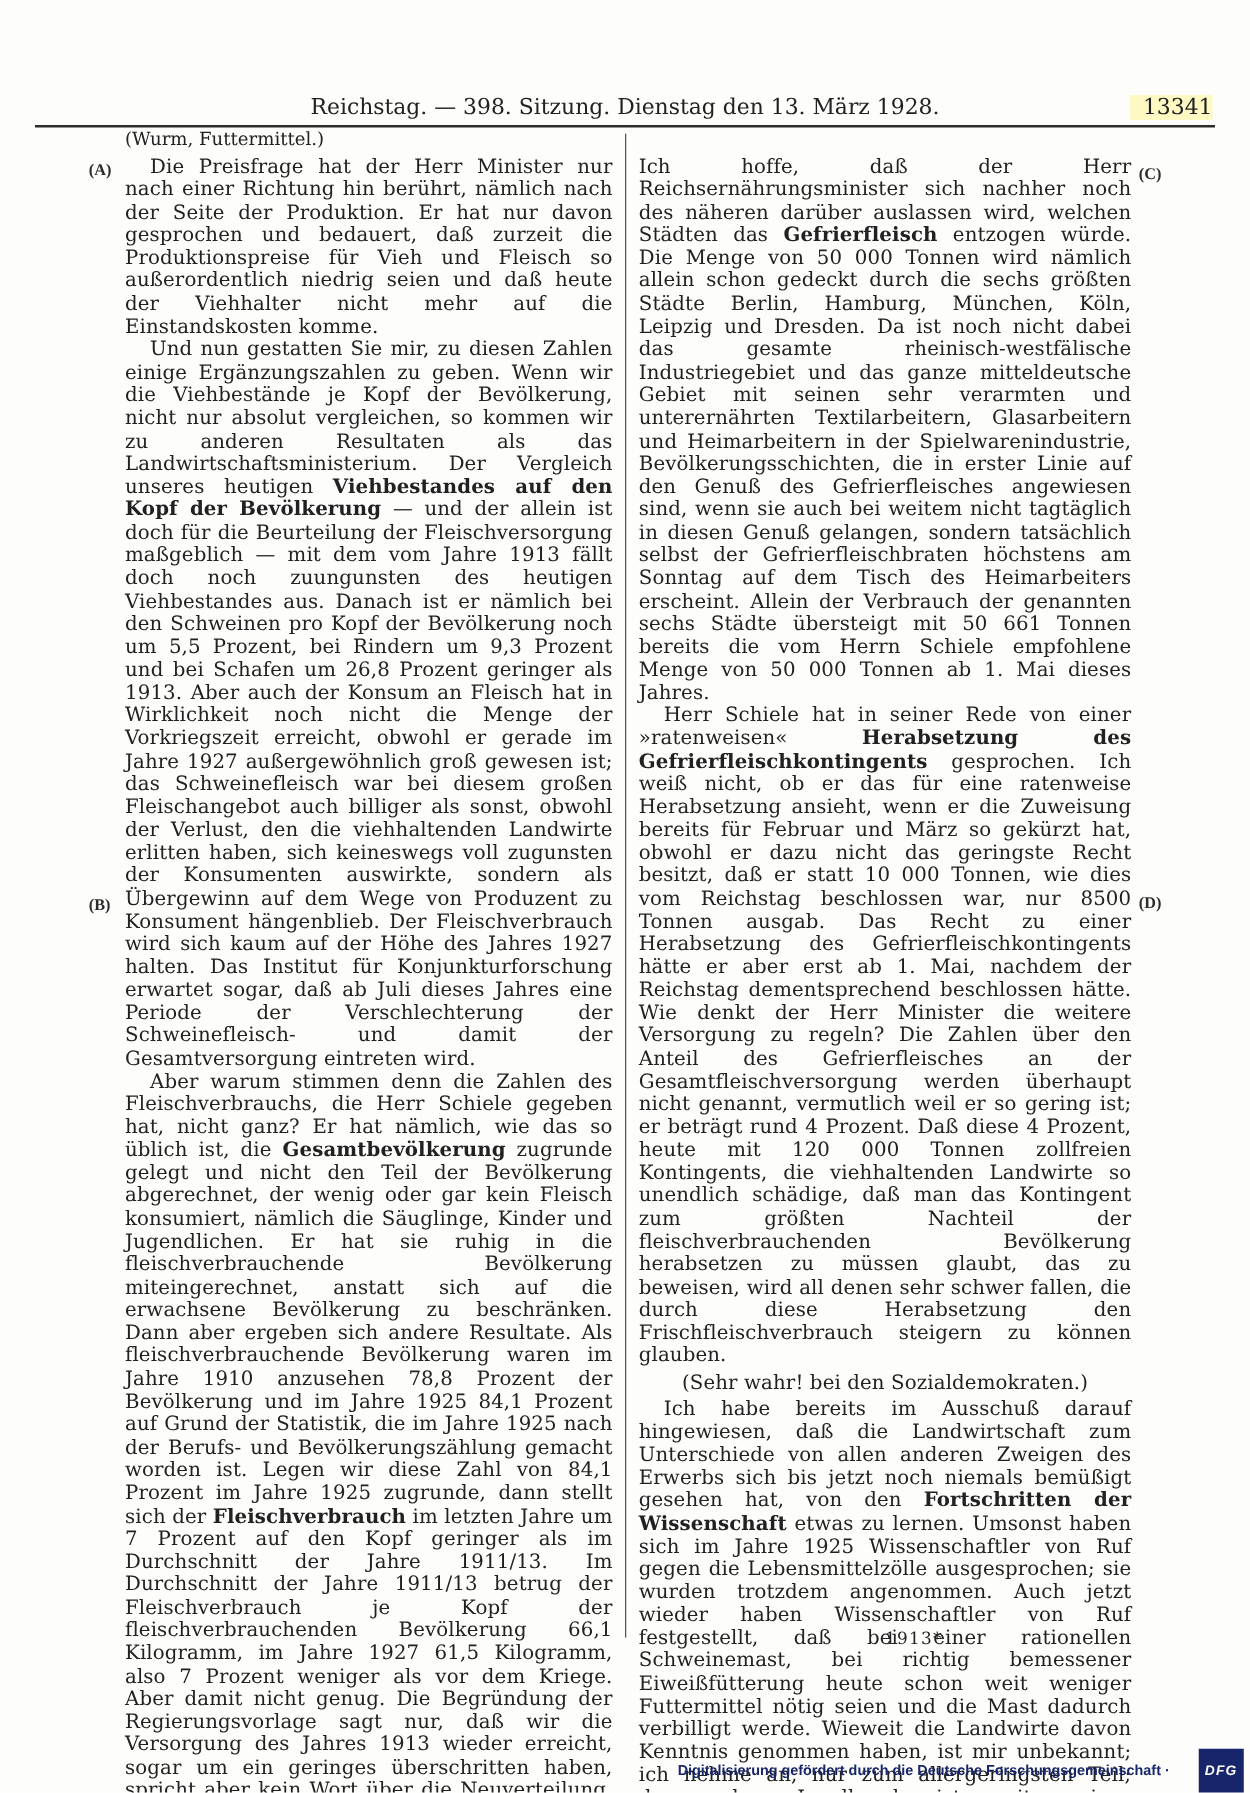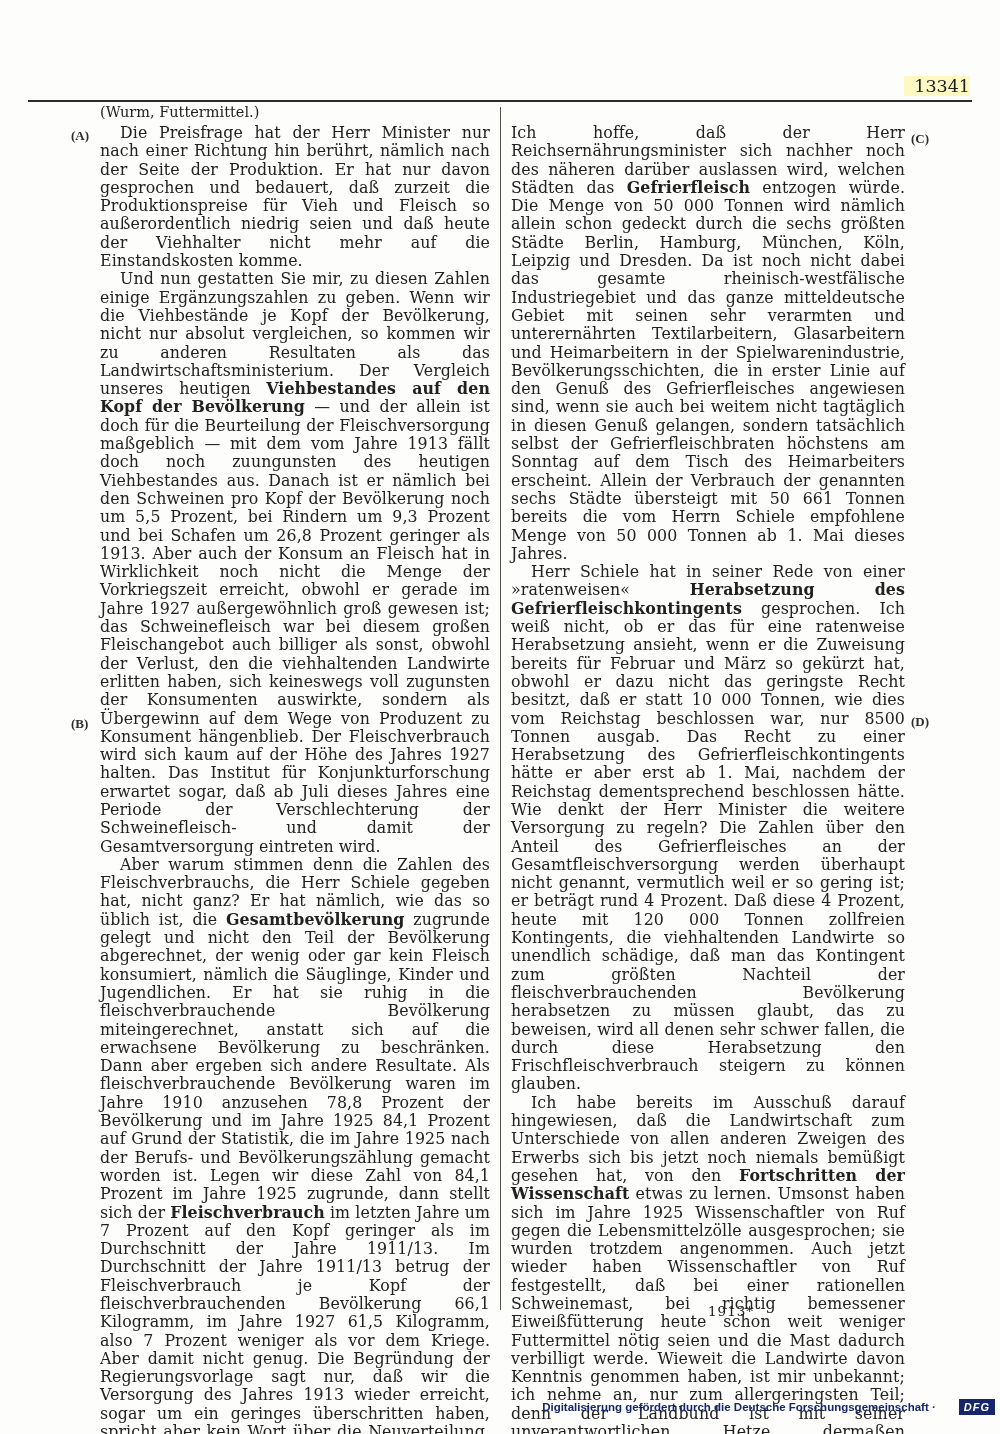--- a/index.html
+++ b/index.html
@@ -58,48 +58,50 @@
   }
   .dfg-line {
     position: absolute; top: 1399px; right: 5px;
     display: flex; align-items: center; gap: 23px;
     font-family: Liberation Sans, sans-serif;
     font-size: 11.5px; font-weight: bold; color: #17256b;
   }
   .dfg-logo {
     background: #17256b; color: #ffffff;
     font-size: 11px; font-weight: bold; font-style: italic;
-    padding: 2px 5px; letter-spacing: 1px;
+    padding: 12px 5px; letter-spacing: 1px;
   }
 </style>
 </head>
 <body>
 
 <div class="page">
 
+  <div class="title">Reichstag. — 398. Sitzung. Dienstag den 13. März 1928.</div>
   <div class="pagenum">13341</div>
   <div class="header-rule"></div>
 
   <div class="speaker"><span class="bold">(Wurm,</span><span> Futtermittel.)</span></div>
 
   <div class="marker" id="marker-a">(A)</div>
   <div class="marker" id="marker-b">(B)</div>
   <div class="marker" id="marker-c">(C)</div>
   <div class="marker" id="marker-d">(D)</div>
 
   <div class="divider"></div>
 
   <div class="col" id="col-left">
       <p class="indent"><span>Die Preisfrage hat der Herr Minister nur nach einer Richtung hin berührt, nämlich nach der Seite der Produktion. Er hat nur davon gesprochen und bedauert, daß zurzeit die Produktionspreise für Vieh und Fleisch so außerordentlich niedrig seien und daß heute der Viehhalter nicht mehr auf die Einstandskosten komme.</span></p>
       <p class="indent"><span>Und nun gestatten Sie mir, zu diesen Zahlen einige Ergänzungszahlen zu geben. Wenn wir die Viehbestände je Kopf der Bevölkerung, nicht nur absolut vergleichen, so kommen wir zu anderen Resultaten als das Landwirtschaftsministerium. Der Vergleich unseres heutigen </span><span class="bold">Viehbestandes auf den Kopf der Bevölkerung</span><span> — und der allein ist doch für die Beurteilung der Fleischversorgung maßgeblich — mit dem vom Jahre 1913 fällt doch noch zuungunsten des heutigen Viehbestandes aus. Danach ist er nämlich bei den Schweinen pro Kopf der Bevölkerung noch um 5,5 Prozent, bei Rindern um 9,3 Prozent und bei Schafen um 26,8 Prozent geringer als 1913. Aber auch der Konsum an Fleisch hat in Wirklichkeit noch nicht die Menge der Vorkriegszeit erreicht, obwohl er gerade im Jahre 1927 außergewöhnlich groß gewesen ist; das Schweinefleisch war bei diesem großen Fleischangebot auch billiger als sonst, obwohl der Verlust, den die viehhaltenden Landwirte erlitten haben, sich keineswegs voll zugunsten der Konsumenten auswirkte, sondern als Übergewinn auf dem Wege von Produzent zu Konsument hängenblieb. Der Fleischverbrauch wird sich kaum auf der Höhe des Jahres 1927 halten. Das Institut für Konjunkturforschung erwartet sogar, daß ab Juli dieses Jahres eine Periode der Verschlechterung der Schweinefleisch- und damit der Gesamtversorgung eintreten wird.</span></p>
       <p class="indent"><span>Aber warum stimmen denn die Zahlen des Fleischverbrauchs, die Herr Schiele gegeben hat, nicht ganz? Er hat nämlich, wie das so üblich ist, die </span><span class="bold">Gesamtbevölkerung</span><span> zugrunde gelegt und nicht den Teil der Bevölkerung abgerechnet, der wenig oder gar kein Fleisch konsumiert, nämlich die Säuglinge, Kinder und Jugendlichen. Er hat sie ruhig in die fleischverbrauchende Bevölkerung miteingerechnet, anstatt sich auf die erwachsene Bevölkerung zu beschränken. Dann aber ergeben sich andere Resultate. Als fleischverbrauchende Bevölkerung waren im Jahre 1910 anzusehen 78,8 Prozent der Bevölkerung und im Jahre 1925 84,1 Prozent auf Grund der Statistik, die im Jahre 1925 nach der Berufs- und Bevölkerungszählung gemacht worden ist. Legen wir diese Zahl von 84,1 Prozent im Jahre 1925 zugrunde, dann stellt sich der </span><span class="bold">Fleischverbrauch</span><span> im letzten Jahre um 7 Prozent auf den Kopf geringer als im Durchschnitt der Jahre 1911/13. Im Durchschnitt der Jahre 1911/13 betrug der Fleischverbrauch je Kopf der fleischverbrauchenden Bevölkerung 66,1 Kilogramm, im Jahre 1927 61,5 Kilogramm, also 7 Prozent weniger als vor dem Kriege. Aber damit nicht genug. Die Begründung der Regierungsvorlage sagt nur, daß wir die Versorgung des Jahres 1913 wieder erreicht, sogar um ein geringes überschritten haben, spricht aber kein Wort über die Neuverteilung, wenn wirklich die geplante Herabsetzung des zollfreien Gefrierfleisches von 120 000 Tonnen auf 50 000 Tonnen erfolgen sollte.</span></p>
     </div>
   <div class="col" id="col-right">
       <p class=""><span>Ich hoffe, daß der Herr Reichsernährungsminister sich nachher noch des näheren darüber auslassen wird, welchen Städten das </span><span class="bold">Gefrierfleisch</span><span> entzogen würde. Die Menge von 50 000 Tonnen wird nämlich allein schon gedeckt durch die sechs größten Städte Berlin, Hamburg, München, Köln, Leipzig und Dresden. Da ist noch nicht dabei das gesamte rheinisch-westfälische Industriegebiet und das ganze mitteldeutsche Gebiet mit seinen sehr verarmten und unterernährten Textilarbeitern, Glasarbeitern und Heimarbeitern in der Spielwarenindustrie, Bevölkerungsschichten, die in erster Linie auf den Genuß des Gefrierfleisches angewiesen sind, wenn sie auch bei weitem nicht tagtäglich in diesen Genuß gelangen, sondern tatsächlich selbst der Gefrierfleischbraten höchstens am Sonntag auf dem Tisch des Heimarbeiters erscheint. Allein der Verbrauch der genannten sechs Städte übersteigt mit 50 661 Tonnen bereits die vom Herrn Schiele empfohlene Menge von 50 000 Tonnen ab 1. Mai dieses Jahres.</span></p>
       <p class="indent"><span>Herr Schiele hat in seiner Rede von einer »ratenweisen« </span><span class="bold">Herabsetzung des Gefrierfleischkontingents</span><span> gesprochen. Ich weiß nicht, ob er das für eine ratenweise Herabsetzung ansieht, wenn er die Zuweisung bereits für Februar und März so gekürzt hat, obwohl er dazu nicht das geringste Recht besitzt, daß er statt 10 000 Tonnen, wie dies vom Reichstag beschlossen war, nur 8500 Tonnen ausgab. Das Recht zu einer Herabsetzung des Gefrierfleischkontingents hätte er aber erst ab 1. Mai, nachdem der Reichstag dementsprechend beschlossen hätte. Wie denkt der Herr Minister die weitere Versorgung zu regeln? Die Zahlen über den Anteil des Gefrierfleisches an der Gesamtfleischversorgung werden überhaupt nicht genannt, vermutlich weil er so gering ist; er beträgt rund 4 Prozent. Daß diese 4 Prozent, heute mit 120 000 Tonnen zollfreien Kontingents, die viehhaltenden Landwirte so unendlich schädige, daß man das Kontingent zum größten Nachteil der fleischverbrauchenden Bevölkerung herabsetzen zu müssen glaubt, das zu beweisen, wird all denen sehr schwer fallen, die durch diese Herabsetzung den Frischfleischverbrauch steigern zu können glauben.</span></p>
+      <p class="interjection"><span>(Sehr wahr! bei den Sozialdemokraten.)</span></p>
       <p class="indent"><span>Ich habe bereits im Ausschuß darauf hingewiesen, daß die Landwirtschaft zum Unterschiede von allen anderen Zweigen des Erwerbs sich bis jetzt noch niemals bemüßigt gesehen hat, von den </span><span class="bold">Fortschritten der Wissenschaft</span><span> etwas zu lernen. Umsonst haben sich im Jahre 1925 Wissenschaftler von Ruf gegen die Lebensmittelzölle ausgesprochen; sie wurden trotzdem angenommen. Auch jetzt wieder haben Wissenschaftler von Ruf festgestellt, daß bei einer rationellen Schweinemast, bei richtig bemessener Eiweißfütterung heute schon weit weniger Futtermittel nötig seien und die Mast dadurch verbilligt werde. Wieweit die Landwirte davon Kenntnis genommen haben, ist mir unbekannt; ich nehme an, nur zum allergeringsten Teil; denn der Landbund ist mit seiner unverantwortlichen Hetze dermaßen beschäftigt, daß ihm gar keine Zeit bleibt, für die Aufklärung und Schulung der Bauern und kleinen Landwirte zu sorgen.</span></p>
     </div>
 
   <div class="sig">1913*</div>
 
   <div class="dfg-line">
     <span>Digitalisierung gefördert durch die Deutsche Forschungsgemeinschaft ·</span>
     <span class="dfg-logo">DFG</span>
   </div>
 

